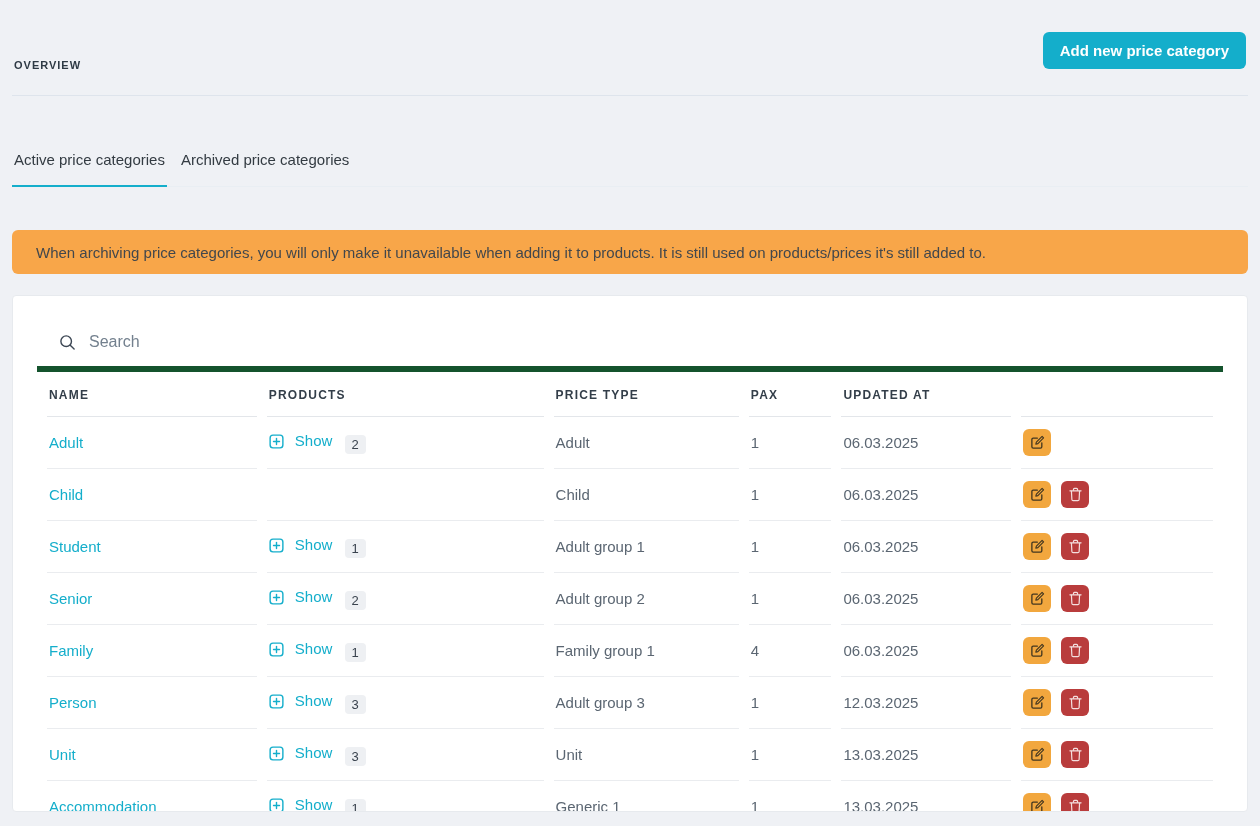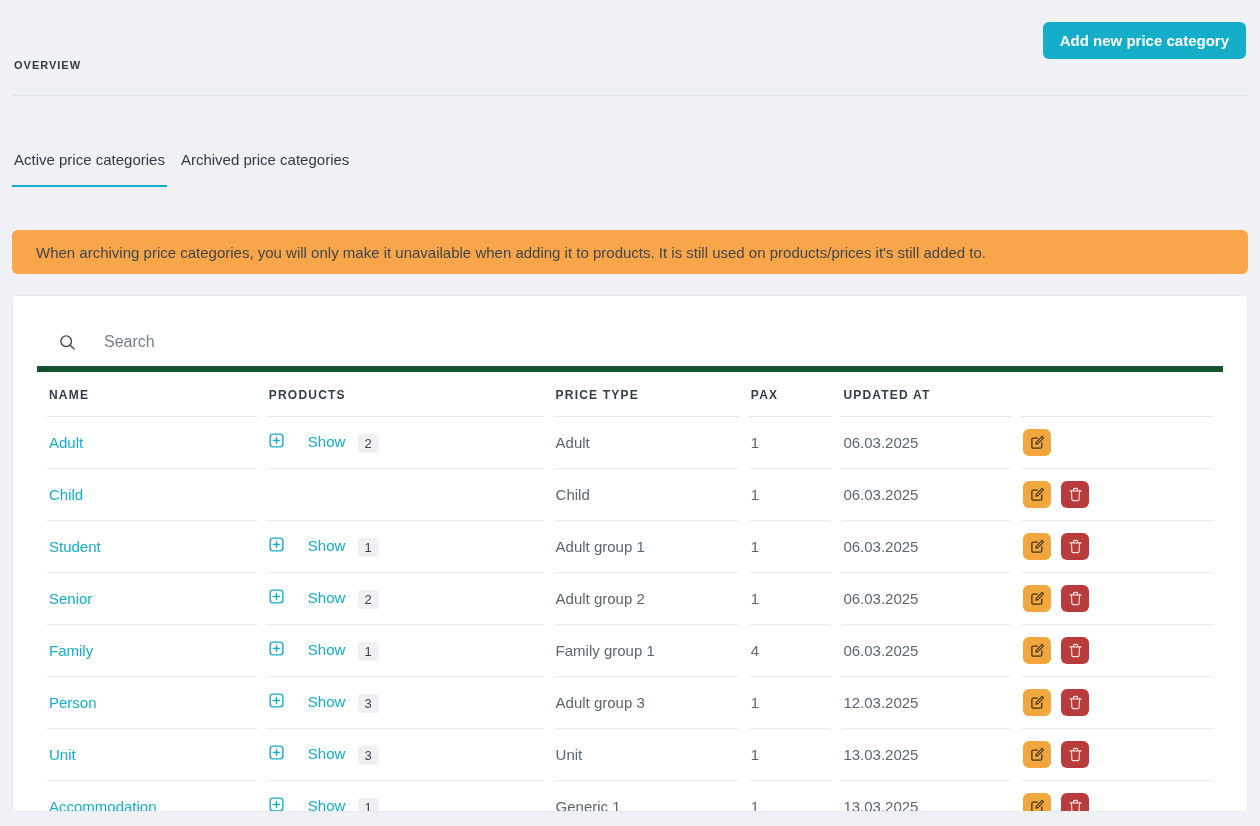--- a/index.html
+++ b/index.html
@@ -14,21 +14,21 @@
   body{
     background:var(--bg);
     font-family:"Liberation Sans","DejaVu Sans",sans-serif;
     color:#2E3A45;
   }
   
   .page-header{position:relative;padding:16px 14px 0;}
   .overview-label{font-size:11px;font-weight:bold;letter-spacing:1px;color:#2E3A45;margin-top:43px;}
   .page-title{font-size:27px;font-weight:bold;color:#292F35;margin-top:5px;letter-spacing:.2px;}
   .add-btn{
-    position:absolute;top:22px;right:14px;
+    position:absolute;top:32px;right:14px;
     background:var(--cyan);color:#fff;border:none;border-radius:6px;
     font-family:inherit;font-size:15px;font-weight:bold;
     padding:10px 17px;cursor:pointer;
   }
   .header-divider{border-top:1px solid #DEE4EC;margin:24px 12px 0;}
   
   .tabs{display:flex;gap:12px;margin:0 12px;padding-top:55px;border-bottom:1px solid #E9EEF3;}
   .tab{
     font-size:15px;color:#333B42;padding:0 2px 17px;cursor:pointer;
     border-bottom:2px solid transparent;margin-bottom:-1px;
@@ -39,42 +39,42 @@
     margin:43px 12px 0;height:44px;border-radius:6px;
     background:var(--orange);display:flex;align-items:center;
     padding:12px 24px;font-size:15px;color:#42474C;
   }
   
   .card{
     margin:21px 12px 0;height:517px;background:#fff;
     border:1px solid #E7EAEE;border-radius:4px;
     padding:0 34px;overflow:hidden;
   }
-  .search-row{display:flex;align-items:center;gap:28px;padding:37px 12px 15px;}
+  .search-row{display:flex;align-items:center;gap:13px;padding:37px 12px 15px;}
   .search-row svg{flex:0 0 auto;}
   .search-input{
     border:none;outline:none;font-family:inherit;font-size:16px;color:#2E3A45;width:420px;background:transparent;
   }
   .search-input::placeholder{color:#73808E;opacity:1;}
   
   table{
     border-collapse:separate;border-spacing:10px 0;
     width:calc(100% + 20px);margin:0 -10px;
     border-top:6px solid #14532d;table-layout:fixed;
   }
   th{
     text-align:left;font-size:12px;font-weight:bold;letter-spacing:1.2px;
     color:#333E49;padding:16px 2px 14px;border-bottom:1px solid #E3E6EA;white-space:nowrap;
   }
   td{
     font-size:15px;color:#5B6672;padding:12px 2px;
     border-bottom:1px solid #EAECEF;height:47px;vertical-align:middle;white-space:nowrap;
   }
   .name-link{color:var(--cyan);text-decoration:none;cursor:pointer;}
-  .show-link{display:inline-flex;align-items:flex-start;gap:24px;color:var(--cyan);text-decoration:none;cursor:pointer;}
+  .show-link{display:inline-flex;align-items:flex-end;gap:11px;color:var(--cyan);text-decoration:none;cursor:pointer;}
   .count-badge{
     display:inline-block;margin-left:8px;background:#EEF0F3;border-radius:4px;
     padding:2px 7px;font-size:13px;color:#3A434E;
   }
   .icon-btn{
     width:28px;height:27px;border:none;border-radius:6px;cursor:pointer;
     display:inline-flex;align-items:center;justify-content:center;vertical-align:middle;
   }
   .icon-btn.edit{background:var(--edit);}
   .icon-btn.del{background:var(--del);margin-left:6px;}

